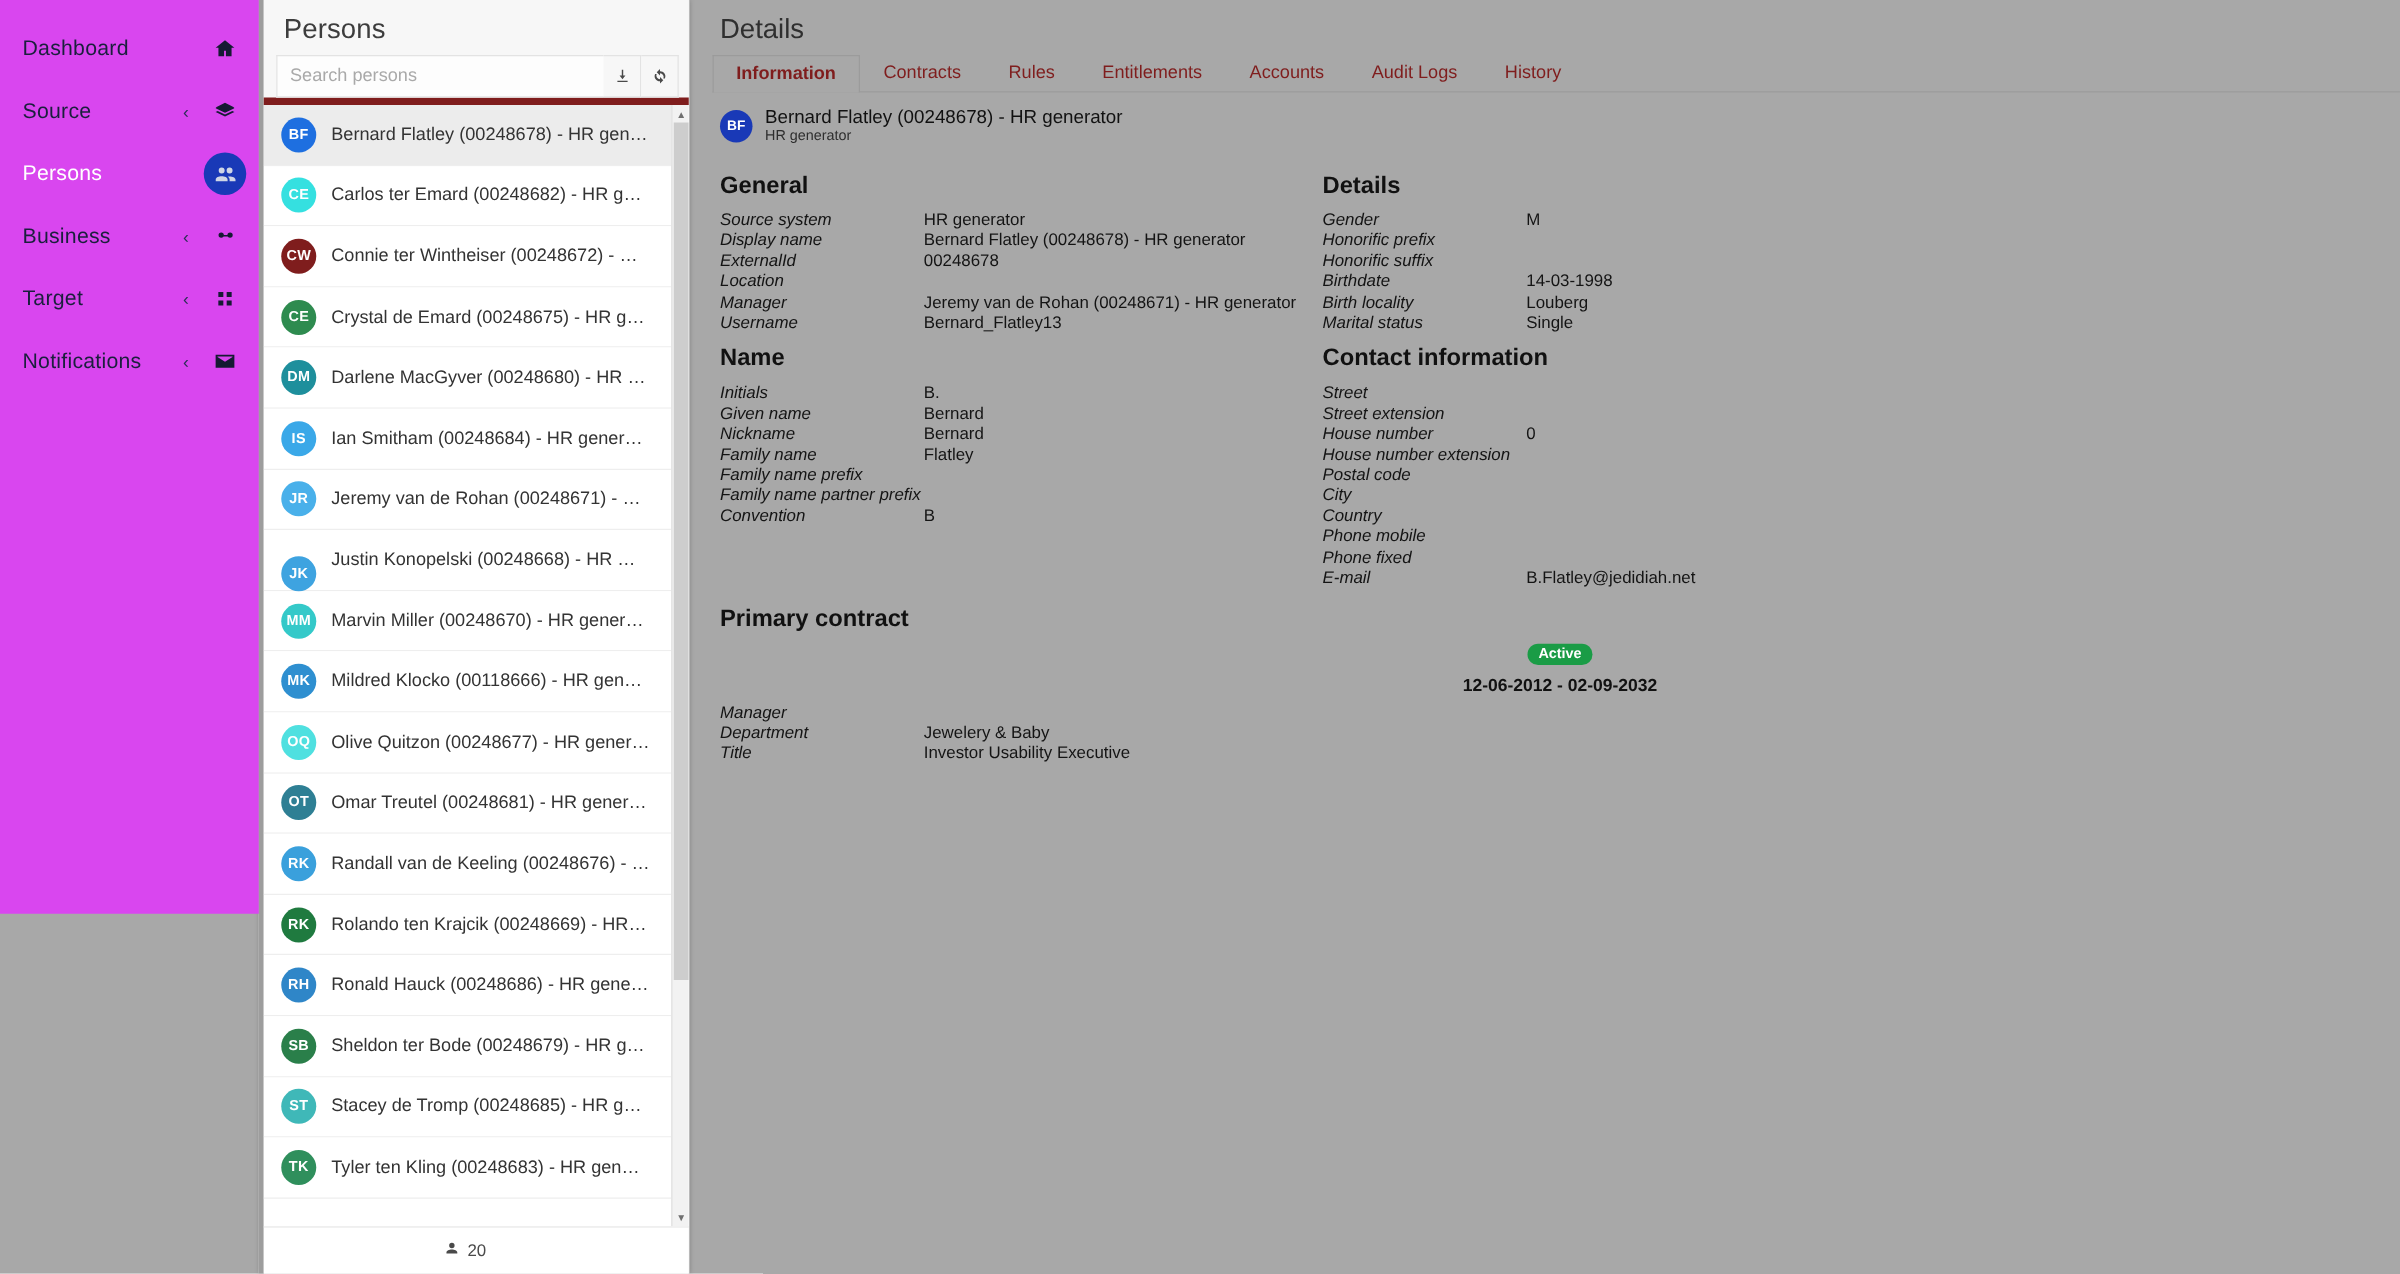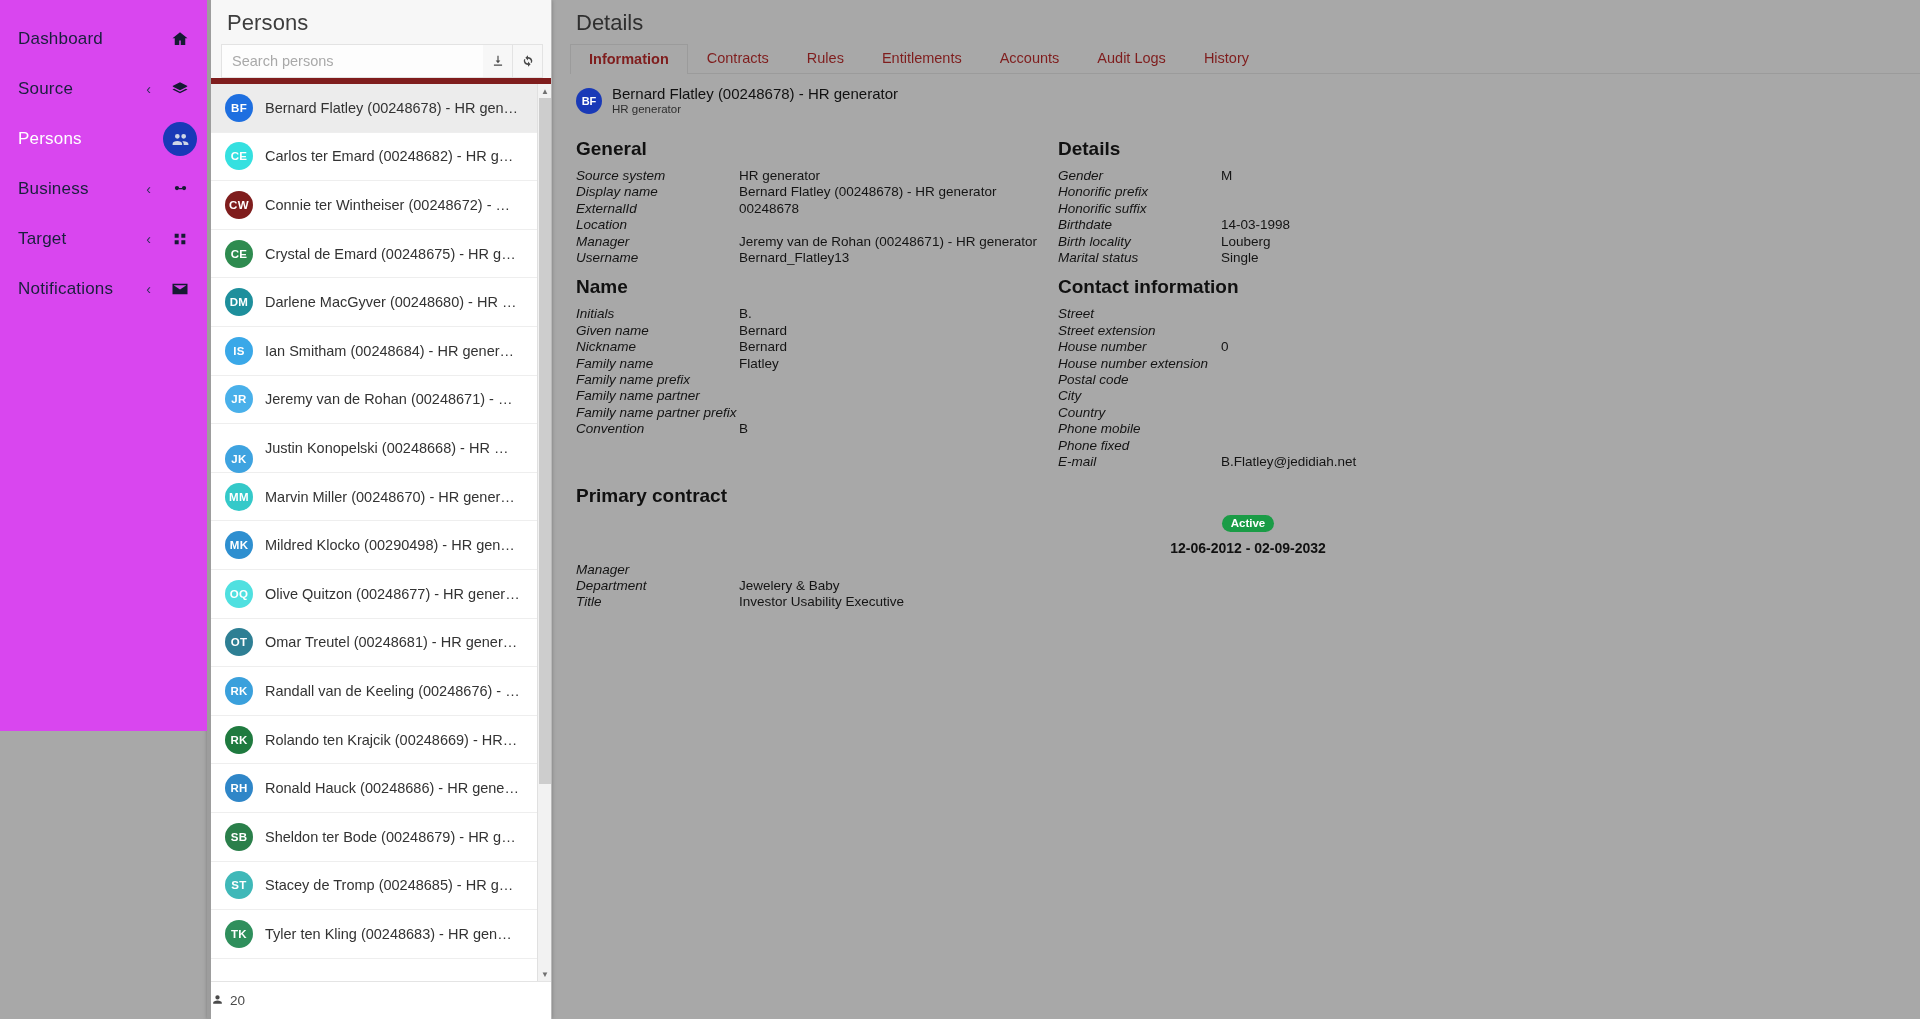--- a/index.html
+++ b/index.html
@@ -177,21 +177,21 @@
     background: #cdcdcd;
     cursor: pointer;
   }
 
   .persons-footer {
     height: 38px;
     background: #ffffff;
     border-top: 1px solid #e4e4e4;
     display: flex;
     align-items: center;
-    justify-content: flex-start;
+    justify-content: center;
     padding-right: 18px;
     gap: 6px;
   }
   .footer-count {
     font-size: 13.5px;
     color: #4a4a4a;
   }
 
   
   .details-panel {
@@ -417,21 +417,21 @@
           <div class="person-row">
             <div class="avatar" style="background: rgb(62, 163, 224); margin-top: 23px;">JK</div>
             <div class="person-name">Justin Konopelski (00248668) - HR …</div>
           </div>
           <div class="person-row">
             <div class="avatar" style="background: rgb(52, 201, 201);">MM</div>
             <div class="person-name">Marvin Miller (00248670) - HR gener…</div>
           </div>
           <div class="person-row">
             <div class="avatar" style="background: rgb(46, 143, 208);">MK</div>
-            <div class="person-name">Mildred Klocko (00290498) - HR gen…</div>
+            <div class="person-name">Mildred Klocko (00118666) - HR gen…</div>
           </div>
           <div class="person-row">
             <div class="avatar" style="background: rgb(79, 224, 224);">OQ</div>
             <div class="person-name">Olive Quitzon (00248677) - HR gener…</div>
           </div>
           <div class="person-row">
             <div class="avatar" style="background: rgb(46, 127, 148);">OT</div>
             <div class="person-name">Omar Treutel (00248681) - HR gener…</div>
           </div>
           <div class="person-row">
@@ -543,24 +543,20 @@
             </div>
             <div class="kv">
               <div class="k">Family name</div>
               <div class="v">Flatley</div>
             </div>
             <div class="kv">
               <div class="k">Family name prefix</div>
               <div class="v"></div>
             </div>
             <div class="kv">
-              <div class="k">Family name partner</div>
-              <div class="v"></div>
-            </div>
-            <div class="kv">
               <div class="k">Family name partner prefix</div>
               <div class="v"></div>
             </div>
             <div class="kv">
               <div class="k">Convention</div>
               <div class="v">B</div>
             </div>
           </div>
       </div>
 

